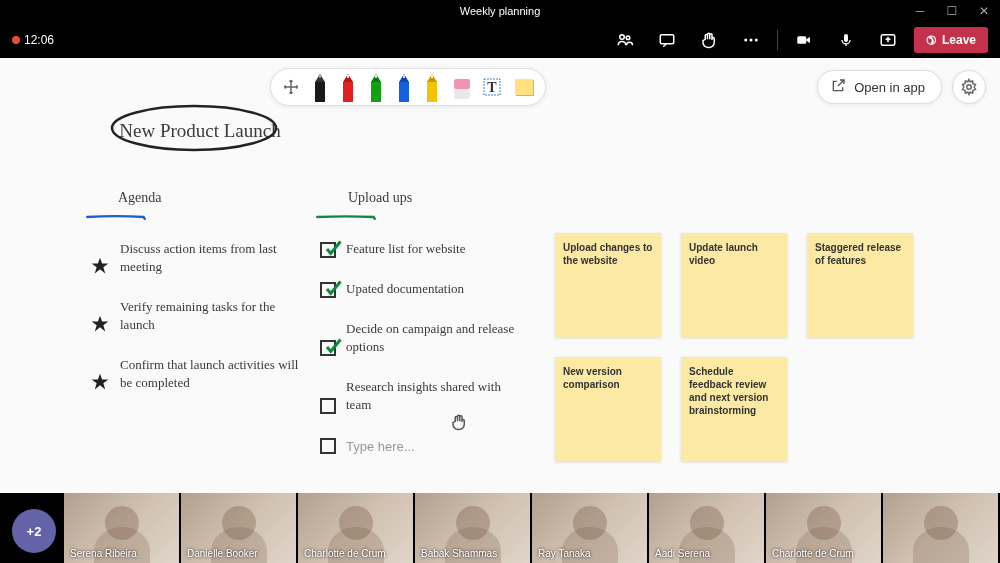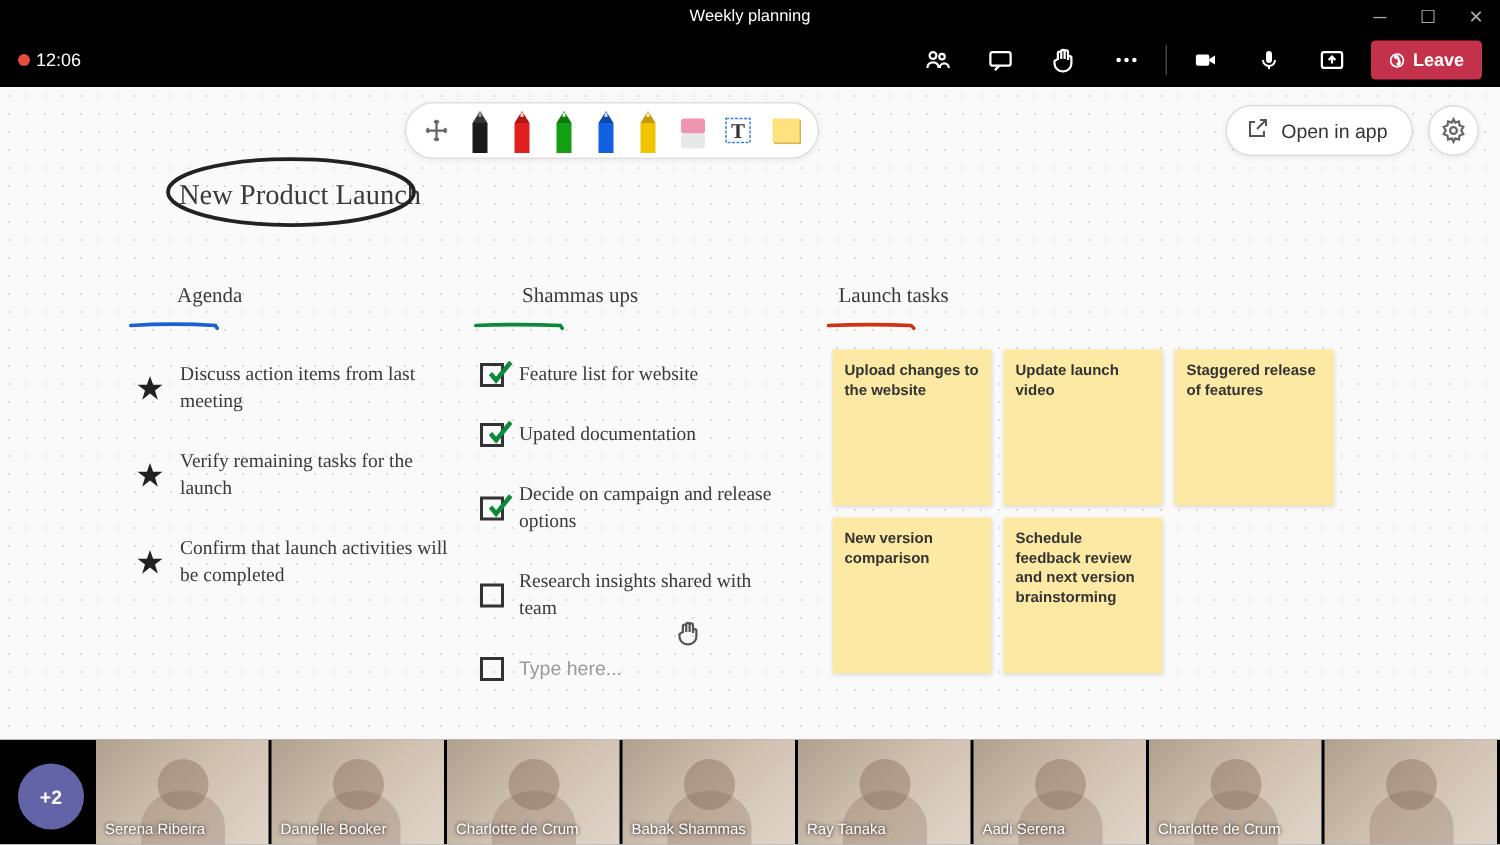--- a/index.html
+++ b/index.html
@@ -144,34 +144,34 @@
       margin-left: 28px;
     }
     .col-heading-wrap { display: inline-block; position: relative; }
     .underline {
       position: absolute; left: -4px; right: -24px; bottom: -8px;
       height: 6px;
     }
     .items { margin-top: 28px; display: flex; flex-direction: column; gap: 22px; }
     .items-follow { gap: 22px; }
     .item {
-      display: flex; gap: 10px; align-items: center;
+      display: flex; gap: 10px; align-items: flex-end;
     }
     .star-icon { width: 20px; height: 20px; margin-top: 2px; color: #222; }
     .item-text { font-size: 13px; line-height: 18px; max-width: 180px; }
     .checkbox { width: 16px; height: 16px; border: 2px solid #333; margin-top: 2px; position: relative; }
     .checkmark {
       position: absolute; left: 2px; top: -4px;
       width: 18px; height: 18px; color: #0b8a3c;
     }
     .placeholder { font-family: "Segoe UI", sans-serif; color: #999; font-size: 13px; }
     
     .sticky-wrap {
       position: absolute; left: 555px; top: 175px;
-      display: grid; grid-template-columns: 106px 106px 106px; gap: 8px;
+      display: grid; grid-template-columns: 106px 106px 106px; gap: 20px;
     }
     .sticky {
       width: 106px; height: 104px;
       background: #fbe9a4;
       box-shadow: 0 1px 3px rgba(0,0,0,0.15);
       font-family: "Segoe UI", sans-serif;
       font-size: 10px; font-weight: 600;
       padding: 8px; color: #333;
       line-height: 13px;
     }
@@ -397,21 +397,21 @@
         <span class="star-icon"><svg width="20" height="20" viewBox="0 0 24 24" fill="#222">
               <path d="M12 2l2.5 7H22l-6 4.5 2.3 7.5L12 16l-6.3 5 2.3-7.5L2 9h7.5z"></path>
             </svg></span>
         <span class="hand item-text">Confirm that launch activities will be completed</span>
       </div>
     </div>
   </div>
 
   <div class="col col-follow">
     <div class="col-heading-wrap">
-      <div class="hand col-heading">Shammas ups</div>
+      <div class="hand col-heading">Upload ups</div>
       <svg class="underline" viewBox="0 0 100 10" preserveAspectRatio="none">
           <path d="M2 5 Q 50 3 96 5 L98 8" stroke="#0b8a3c" stroke-width="4" fill="none" stroke-linecap="round"></path>
         </svg>
     </div>
     <div class="items items-follow">
       <div class="item">
         <div class="checkbox">
             <span class="checkmark"><svg width="18" height="18" viewBox="0 0 24 24" fill="none" stroke="#0b8a3c" stroke-width="4">
                 <path d="M4 12l5 6L22 2"></path>
               </svg></span>
@@ -438,28 +438,20 @@
         <div class="checkbox"></div>
         <span class="hand item-text">Research insights shared with team</span>
       </div>
       <div class="item">
         <div class="checkbox"></div>
         <span class="placeholder">Type here...</span>
       </div>
     </div>
   </div>
 
-  <div class="col col-launch">
-    <div class="col-heading-wrap">
-      <div class="hand col-heading" style="margin-left:4px">Launch tasks</div>
-      <svg class="underline" viewBox="0 0 100 10" preserveAspectRatio="none">
-          <path d="M2 5 Q 50 3 94 5 L97 8" stroke="#d13212" stroke-width="4" fill="none" stroke-linecap="round"></path>
-        </svg>
-    </div>
-  </div>
 
   <div class="sticky-wrap">
     <div class="sticky"><span>Upload changes to the website</span></div>
     <div class="sticky"><span>Update launch video</span></div>
     <div class="sticky"><span>Staggered release of features</span></div>
     <div class="sticky"><span>New version comparison</span></div>
     <div class="sticky"><span>Schedule feedback review and next version brainstorming</span></div>
   </div>
 
   <div class="hand-cursor">

